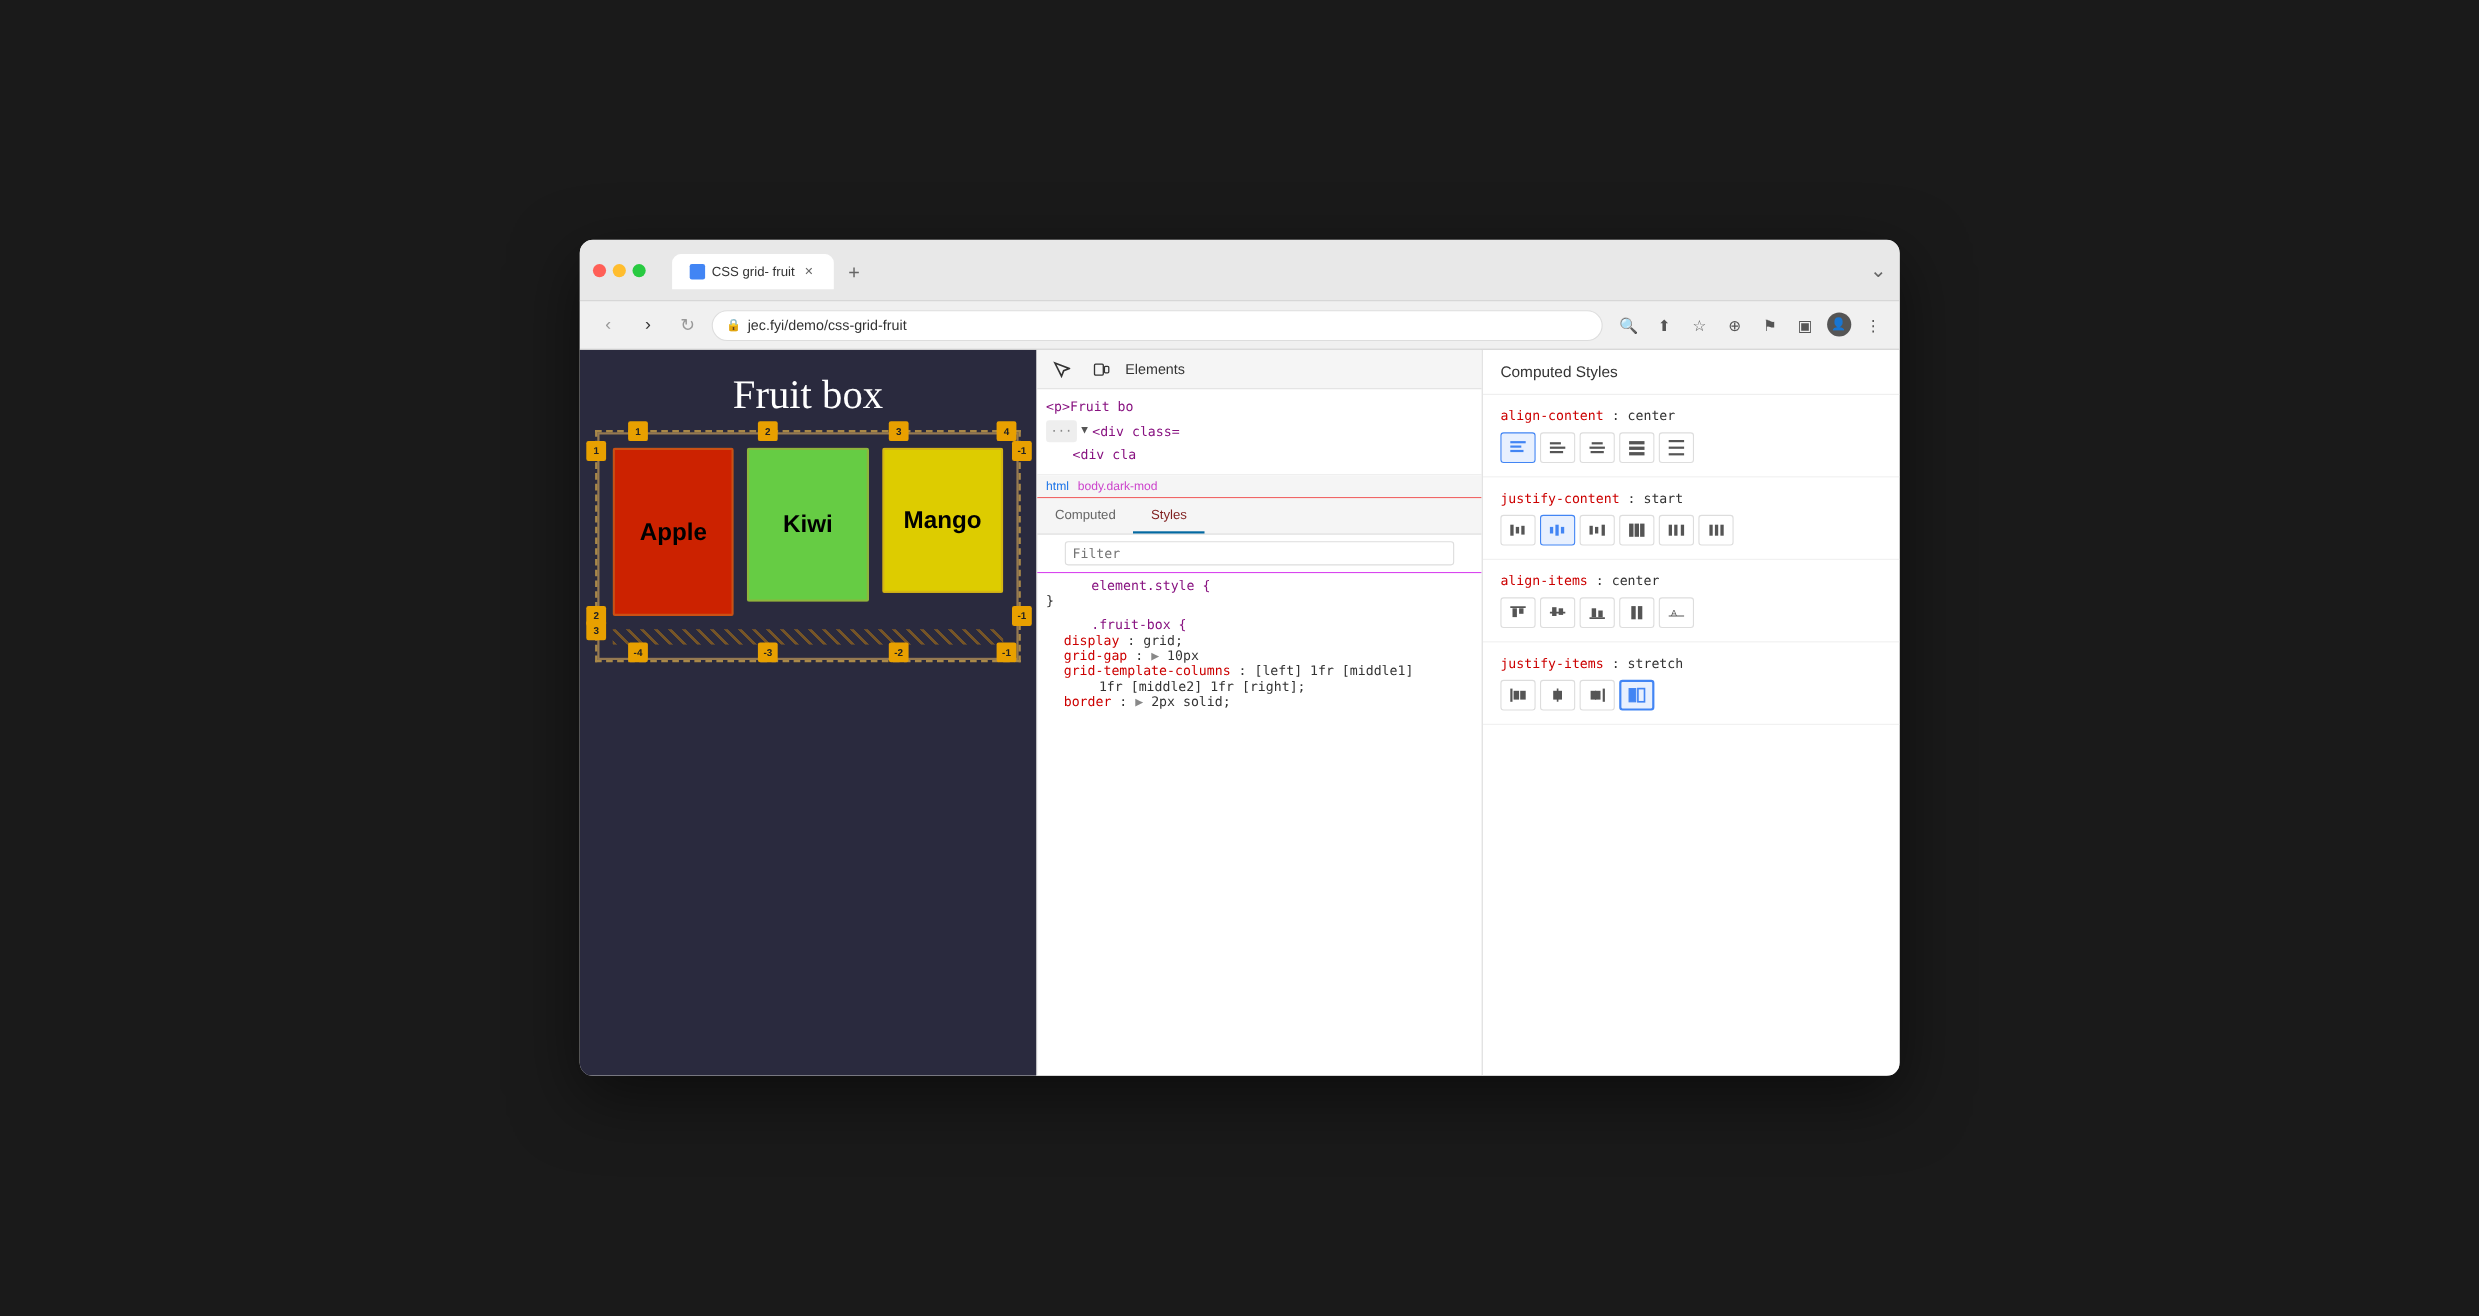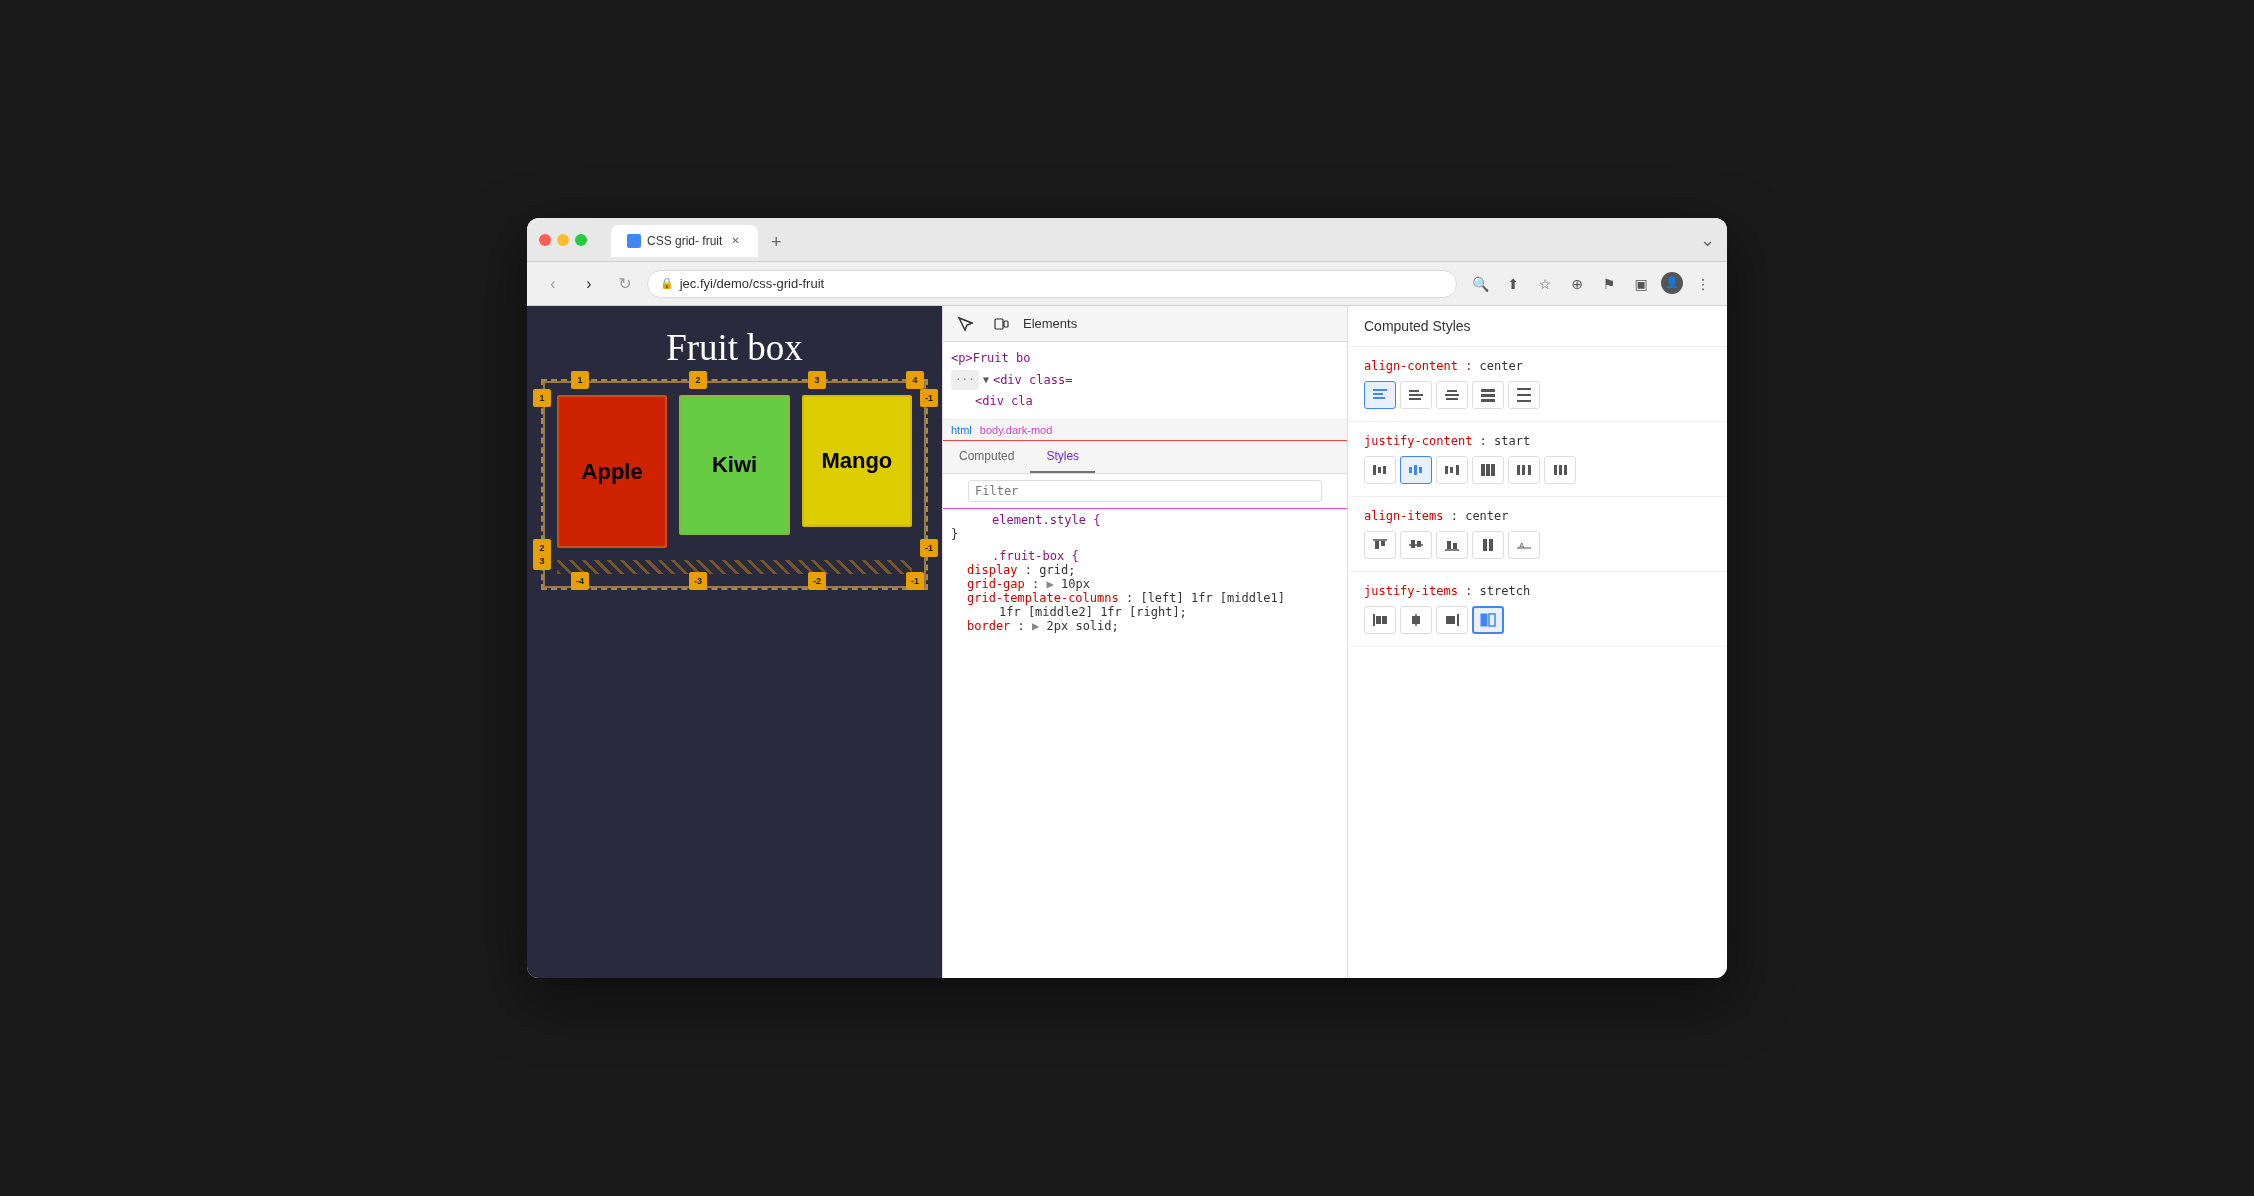--- a/index.html
+++ b/index.html
@@ -20,21 +20,21 @@
       border-radius: 12px;
       box-shadow: 0 20px 60px rgba(0,0,0,0.5);
       overflow: hidden;
       display: flex;
       flex-direction: column;
     }
 
     
     .title-bar {
       background: #e8e8e8;
-      height: 44px;
+      height: 56px;
       display: flex;
       align-items: center;
       padding: 0 12px;
       border-bottom: 1px solid #d0d0d0;
       gap: 8px;
     }
     .traffic-lights {
       display: flex;
       gap: 6px;
       margin-right: 8px;
@@ -300,22 +300,22 @@
     }
     .panel-tab {
       padding: 8px 16px;
       font-size: 12px;
       color: #666;
       cursor: pointer;
       font-family: -apple-system, sans-serif;
       border-bottom: 2px solid transparent;
     }
     .panel-tab.active {
-      color: #6d28d9;
-      border-bottom: 2px solid #737373;
+      color: #7f1d1d;
+      border-bottom: 2px solid #0369a1;
     }
 
     
     .filter-bar {
       padding: 6px 25px;
       border-bottom: 1px solid #d946ef;
     }
     .filter-input {
       width: 100%;
       border: 1px solid #ddd;

